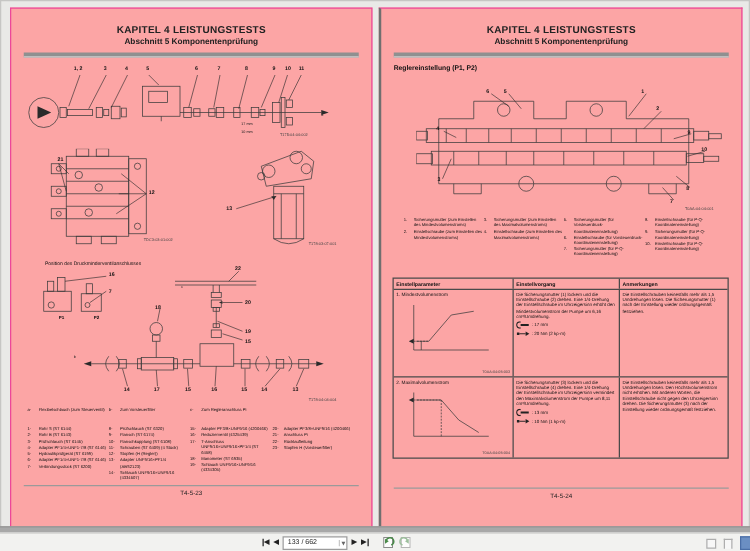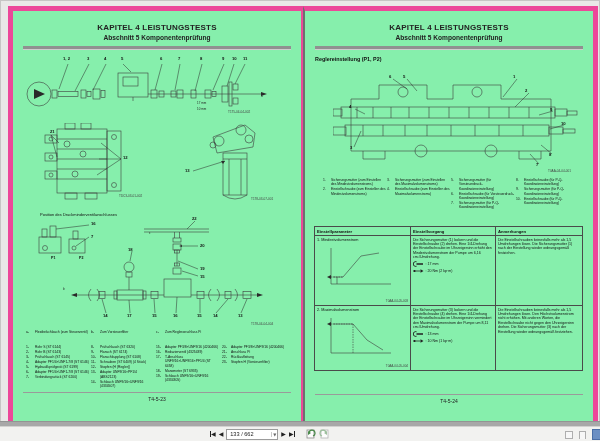--- a/index.html
+++ b/index.html
@@ -1,19 +1,19 @@
 <!DOCTYPE html>
 <html><head>
 <meta charset="utf-8">
 <style>
   html,body{margin:0;padding:0;width:600px;height:441px;overflow:hidden;}
   body{position:relative;background:#e9e9e7;font-family:"Liberation Sans",sans-serif;
        box-shadow:inset 0 0 0 1px #c6c6c4;}
-  .page{position:absolute;top:6px;width:288px;height:417px;background:#86efac;
-        border:5px solid #ec4899;color:#1a1a1a;}
+  .page{position:absolute;top:6px;width:288px;height:417px;background:#fca5a5;
+        border:1px solid #ec4899;color:#1a1a1a;}
   #page-left{left:8px;}
   #page-right{left:303px;border-left:2px solid #6f6f6f;}
   .ph-title{position:absolute;top:12px;left:0;right:0;text-align:center;
             font-size:8px;font-weight:bold;letter-spacing:.2px;color:#222;}
   .ph-sub{position:absolute;top:23px;left:0;right:0;text-align:center;
           font-size:6.6px;font-weight:bold;color:#222;}
   .ph-rule{position:absolute;top:35px;left:10px;right:10px;height:3px;
            background:#909090;border-bottom:1px solid #cecece;}
   .co{position:absolute;font-size:4.2px;font-weight:bold;line-height:1;color:#111;}
   .lbl{position:absolute;font-size:3.6px;font-weight:bold;line-height:1;color:#111;}

